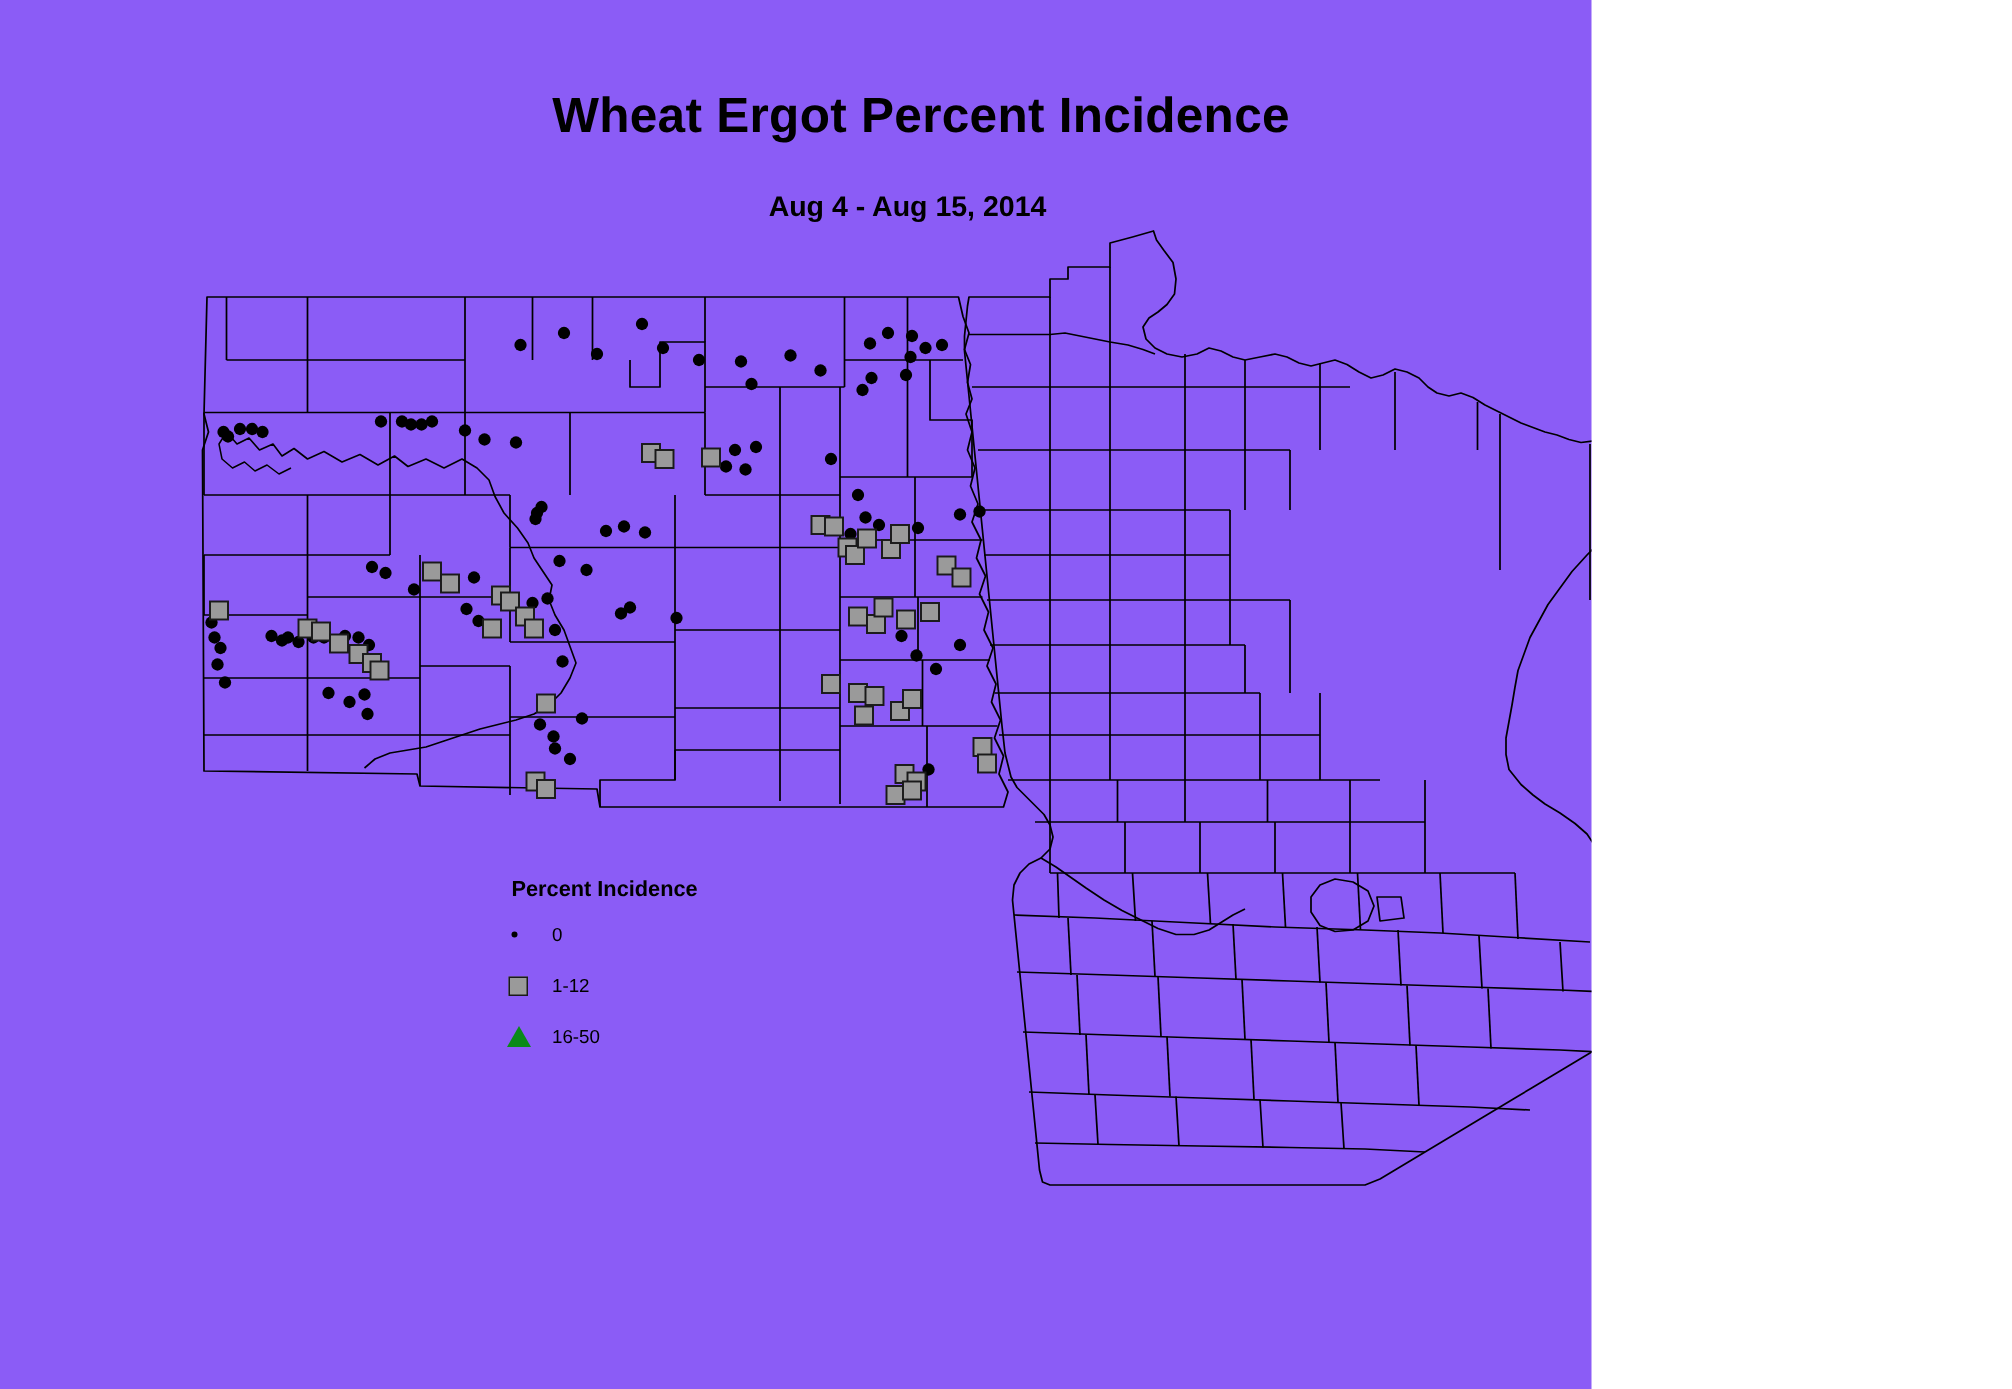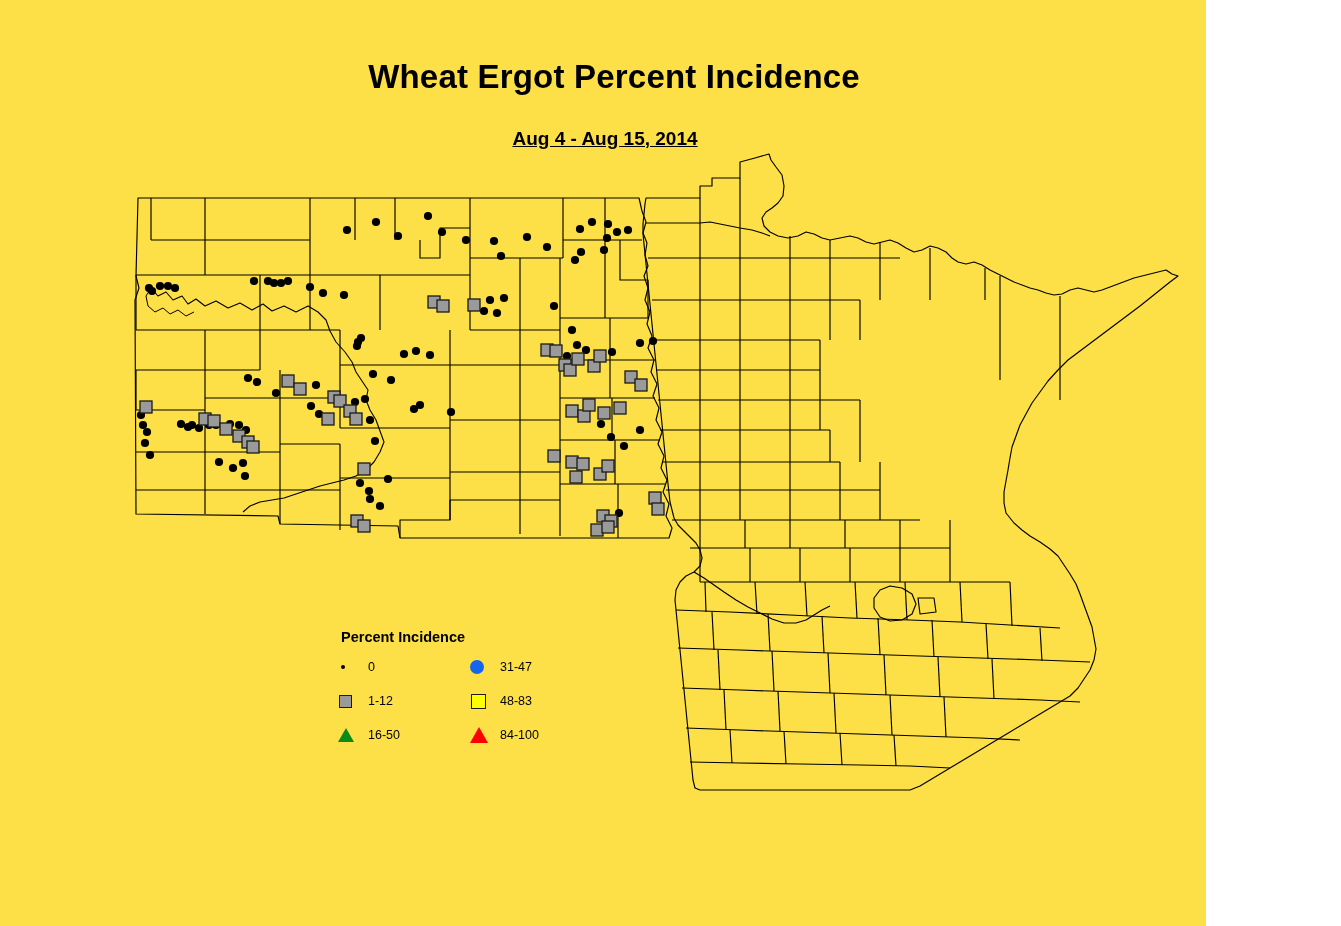--- a/index.html
+++ b/index.html
@@ -6,61 +6,59 @@
     margin: 0;
     padding: 0;
     background: #ffffff;
   }
   body {
     font-family: "Liberation Sans", sans-serif;
     color: #000000;
   }
   #page {
     position: relative;
-    width: 1206px;
+    width: 1061px;
     height: 926px;
-    background: #fde047;
+    background: #8b5cf6;
     overflow: hidden;
   }
   #title {
     position: absolute;
     top: 58px;
     left: 0;
     width: 1228px;
     text-align: center;
     font-size: 33px;
     font-weight: bold;
     letter-spacing: 0.2px;
   }
   #subtitle {
     position: absolute;
     top: 128px;
     left: 0;
     width: 1210px;
     text-align: center;
     font-size: 19px;
     font-weight: bold;
-    text-decoration: underline;
   }
   #map-area {
     position: absolute;
     left: 0;
     top: 0;
     width: 1341px;
     height: 926px;
   }
   #map-svg { display: block; }
 
   
   #legend {
     position: absolute;
     left: 338px;
     top: 585px;
     width: 260px;
-    margin-top: 44px;
   }
   #legend-title {
     font-size: 14.5px;
     font-weight: bold;
     margin: 0 0 14px 3px;
   }
   .legend-cols {
     display: flex;
     gap: 70px;
   }
@@ -551,40 +549,16 @@
         </div>
 
         <div class="legend-row">
           <span class="legend-sym">
               <span class="sym-tri"></span>
             </span>
           <span class="legend-label">16-50</span>
         </div>
 
       </div>
-      <div class="legend-col">
-
-        <div class="legend-row">
-          <span class="legend-sym">
-              <span class="sym-circle"></span>
-            </span>
-          <span class="legend-label">31-47</span>
-        </div>
-
-        <div class="legend-row">
-          <span class="legend-sym">
-              <span class="sym-square yellow"></span>
-            </span>
-          <span class="legend-label">48-83</span>
-        </div>
-
-        <div class="legend-row">
-          <span class="legend-sym">
-              <span class="sym-tri red"></span>
-            </span>
-          <span class="legend-label">84-100</span>
-        </div>
-
-      </div>
     </div>
   </div>
 
 </div>
 
 </body></html>

